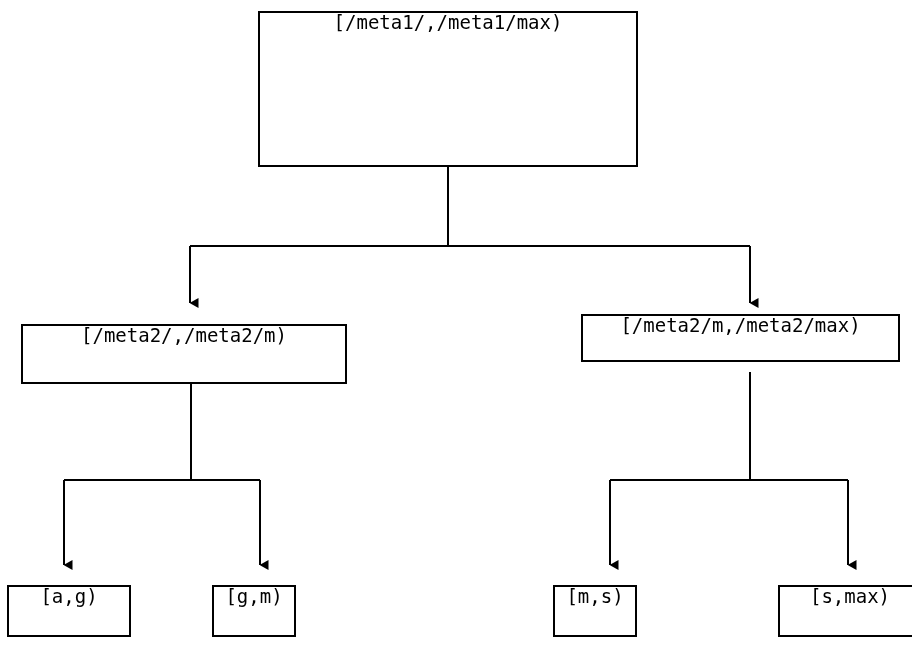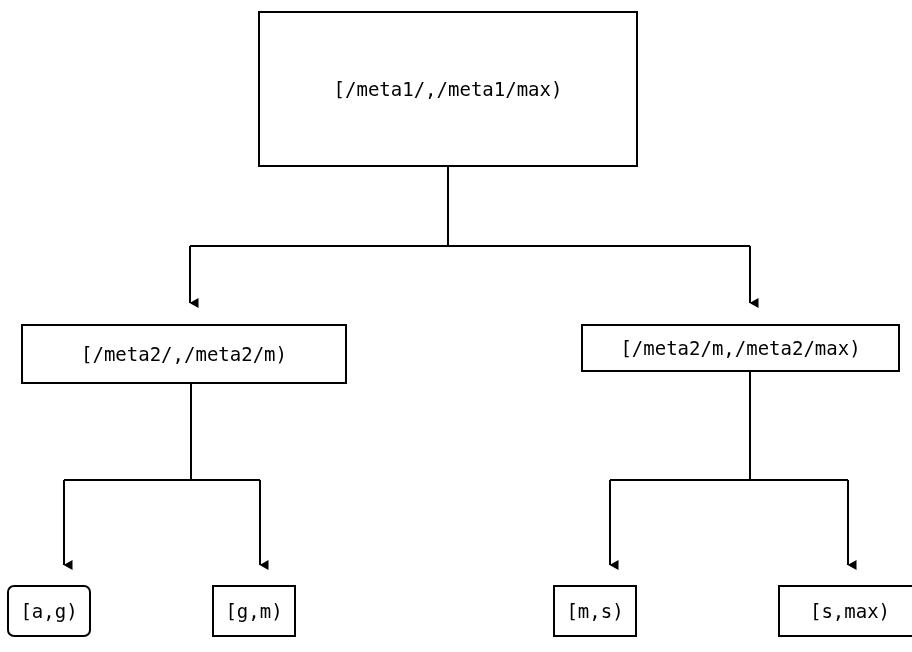--- a/index.html
+++ b/index.html
@@ -25,21 +25,21 @@
     width: 912px;
     height: 652px;
     pointer-events: none;
   }
   .node {
     position: absolute;
     box-sizing: border-box;
     background: #ffffff;
     border: 2px solid #000000;
     display: flex;
-    align-items: center;
+    align-items: flex-start;
     justify-content: center;
     text-align: center;
     color: #000000;
     white-space: pre;
   }
   .node-label {
     font-family: "DejaVu Sans Mono", "Liberation Mono", monospace;
     font-size: 19px;
     line-height: 1;
     letter-spacing: 0px;
@@ -53,29 +53,29 @@
     height: 156px;
   }
   .node-mid-left {
     left: 21px;
     top: 324px;
     width: 326px;
     height: 60px;
   }
   .node-mid-right {
     left: 581px;
-    top: 324px;
+    top: 314px;
     width: 319px;
     height: 48px;
   }
   .node-leaf {
     top: 585px;
     height: 52px;
   }
-  .leaf-ag   { left: 7px;   width: 84px; border-radius: 7px; }
+  .leaf-ag   { left: 7px;   width: 124px; }
   .leaf-gm   { left: 212px; width: 84px; }
   .leaf-ms   { left: 553px; width: 84px; }
   .leaf-smax { left: 778px; width: 144px; }
 </style>
 </head>
 <body>
 
 <div id="canvas">
 
   <svg id="edge-layer" viewBox="0 0 912 652" width="912" height="652" xmlns="http://www.w3.org/2000/svg">

